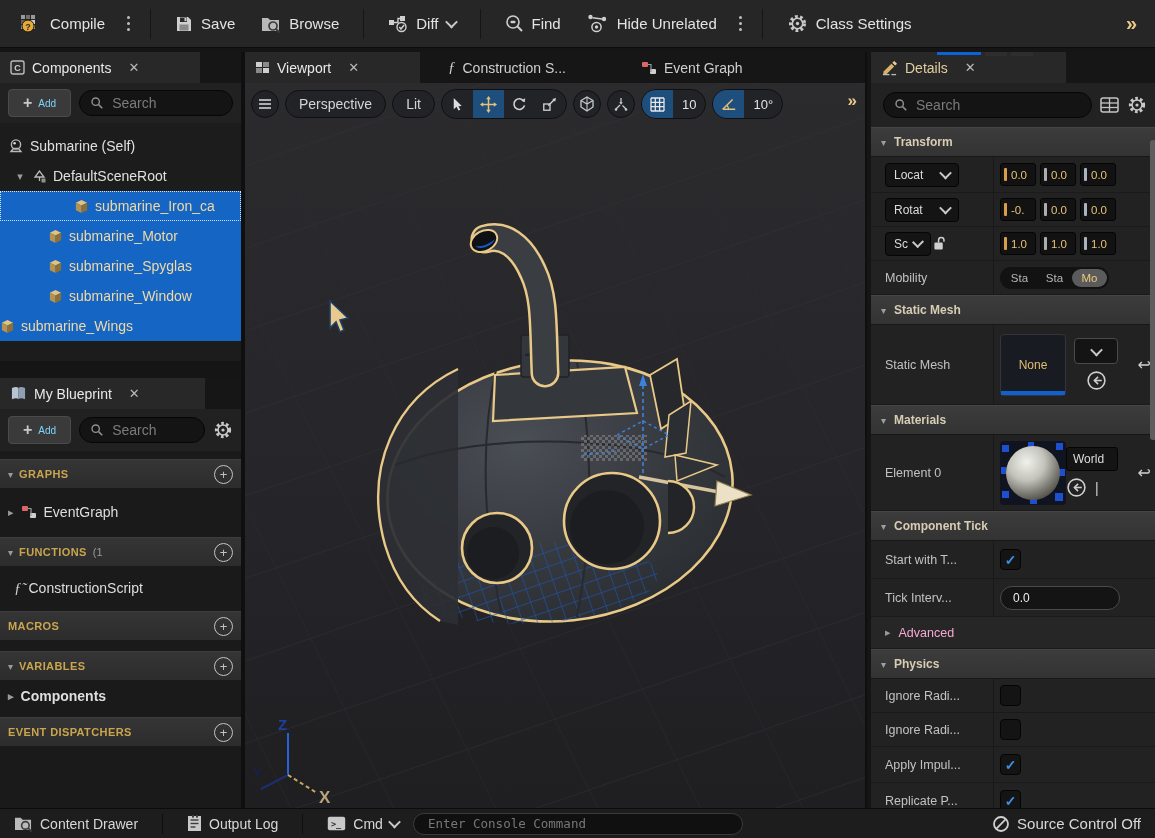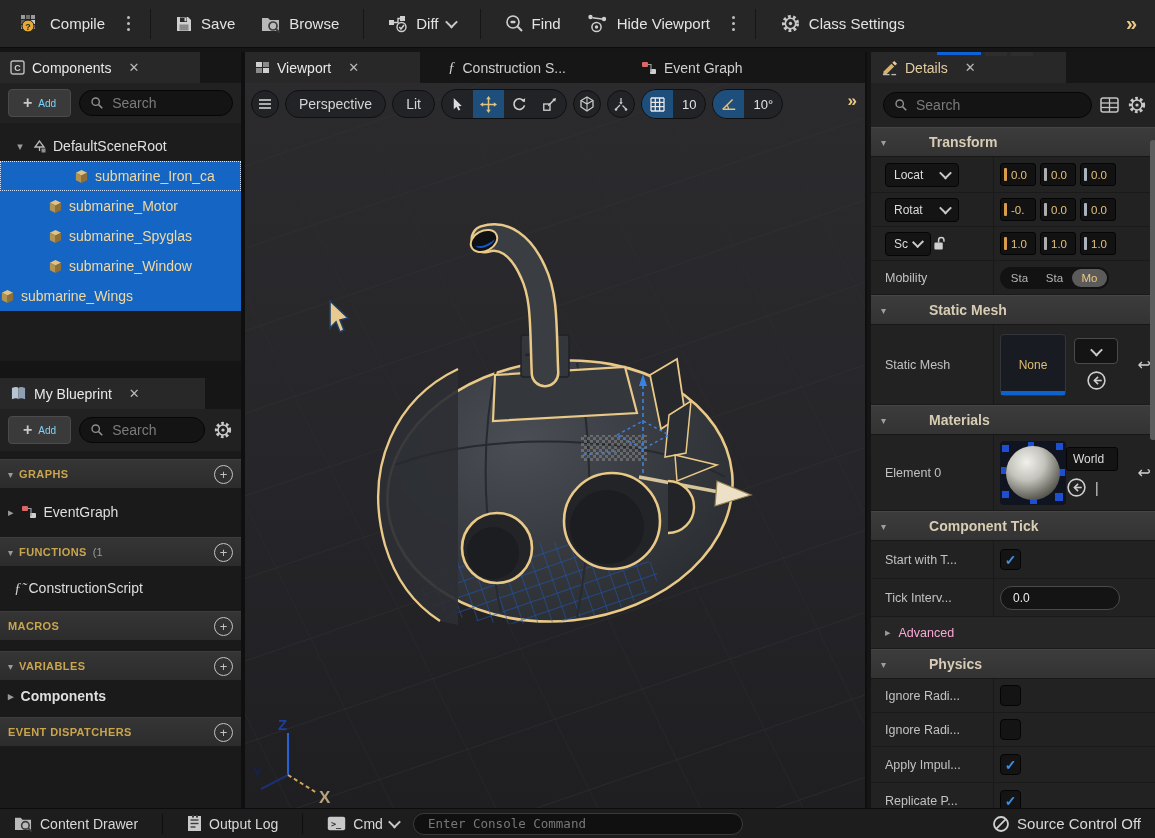--- a/index.html
+++ b/index.html
@@ -52,21 +52,21 @@
   .vtools{display:flex;background:#222326;border:1px solid #101012;border-radius:15px;height:28px;overflow:hidden;}
   .vtool{width:31px;height:28px;display:flex;align-items:center;justify-content:center;cursor:pointer;}
   .vtool.on{background:#1d4e7c;}
   .vnum{color:#e3e3e3;font-size:13px;padding:0 9px;display:flex;align-items:center;height:28px;cursor:pointer;}
   #vp-more{position:absolute;right:8px;top:8px;color:#e9c986;font-size:17px;font-weight:bold;cursor:pointer;}
   
   #details{left:871px;top:52px;width:288px;height:756px;background:#1f1f1f;overflow:hidden;}
   #det-search-row{height:44px;background:#222;display:flex;align-items:center;gap:8px;padding:0 12px;}
   .dsect{height:28px;background:linear-gradient(#3c3c3c,#333);display:flex;align-items:center;gap:8px;padding:0 10px;border-top:1px solid #454545;border-bottom:1px solid #171717;}
   .dsect .tri{color:#9f9f9f;font-size:10px;}
-  .dsect .hdr{color:#d8cdb4;font-size:14px;font-weight:bold;margin-left:35px;}
+  .dsect .hdr{color:#d8cdb4;font-size:12px;font-weight:bold;}
   .drow{display:flex;align-items:center;background:#222;border-bottom:1px solid #1a1a1a;box-sizing:border-box;padding-left:14px;}
   .dlabel{width:108px;flex:0 0 auto;color:#c2c2c2;font-size:12.5px;white-space:nowrap;overflow:hidden;}
   .dval{flex:1;display:flex;align-items:center;gap:4px;border-left:1px solid #191919;align-self:stretch;padding-left:6px;}
   .ddrop{background:#141414;border:1px solid #050505;border-radius:4px;height:24px;display:flex;align-items:center;gap:6px;padding:0 8px;color:#dcdcdc;font-size:12px;cursor:pointer;white-space:nowrap;overflow:hidden;box-sizing:border-box;}
   .numbox{width:36px;height:23px;background:#121212;border:1px solid #050505;border-radius:3px;display:flex;align-items:center;box-sizing:border-box;overflow:hidden;cursor:text;}
   .numbox i{width:3px;height:13px;margin:0 4px 0 3px;border-radius:1px;flex:0 0 auto;}
   .numbox span{color:#e6c17b;font-size:11.5px;}
   .seg{background:#121212;border-radius:13px;display:flex;padding:2px;height:22px;box-sizing:border-box;}
   .seg span{width:35px;display:flex;align-items:center;justify-content:center;font-size:11.5px;color:#b5b5b5;cursor:pointer;white-space:nowrap;overflow:hidden;}
   .seg span.on{background:#5b5b5b;border-radius:11px;color:#ecc87e;}
@@ -164,21 +164,21 @@
     <div class="tb-item">
       <span class="icg">
           <svg width="22" height="19" viewBox="0 0 22 19">
             <circle cx="3.5" cy="3" r="2.2" fill="#cfcfcf"></circle>
             <circle cx="17" cy="5" r="2.2" fill="#cfcfcf"></circle>
             <line x1="5.5" y1="3.8" x2="15" y2="5" stroke="#cfcfcf" stroke-width="1.4"></line>
             <circle cx="9.5" cy="13" r="4.6" fill="none" stroke="#cfcfcf" stroke-width="1.5"></circle>
             <circle cx="9.5" cy="13" r="1.7" fill="#cfcfcf"></circle>
           </svg>
         </span>
-      <span>Hide Viewport</span>
+      <span>Hide Unrelated</span>
     </div>
     <span class="dots3">
         <i></i>
         <i></i>
         <i></i>
       </span>
     <div class="tb-div"></div>
     <div class="tb-item">
       <span class="icg">
           <svg width="21" height="21" viewBox="0 0 21 21">
@@ -215,20 +215,30 @@
         <span class="icg">
             <svg width="14" height="14" viewBox="0 0 16 16">
               <circle cx="6.5" cy="6.5" r="4.2" fill="none" stroke="#8f8f8f" stroke-width="1.6"></circle>
               <line x1="9.8" y1="9.8" x2="14" y2="14" stroke="#8f8f8f" stroke-width="1.8"></line>
             </svg>
           </span>
         <input placeholder="Search" style="">
       </div>
     </div>
     <div id="comp-tree">
+      <div class="trow" style="padding-left:8px">
+        <span class="icg">
+            <svg width="16" height="16" viewBox="0 0 16 16">
+              <circle cx="8" cy="6.5" r="4.6" fill="none" stroke="#b9b9b9" stroke-width="1.4"></circle>
+              <circle cx="6.6" cy="5.2" r="1.3" fill="#d9d9d9"></circle>
+              <path d="M3 13.5 l2.5-3 h5 l2.5 3z" fill="none" stroke="#b9b9b9" stroke-width="1.3"></path>
+            </svg>
+          </span>
+        <span>Submarine (Self)</span>
+      </div>
       <div class="trow" style="padding-left:14px">
         <span class="tri">▾</span>
         <span class="icg">
             <svg width="15" height="15" viewBox="0 0 15 15">
               <path d="M7.5 2 L3 8 h9z" fill="none" stroke="#b9b9b9" stroke-width="1.3"></path>
               <line x1="7.5" y1="8" x2="7.5" y2="12" stroke="#b9b9b9" stroke-width="1.3"></line>
               <rect x="9.5" y="9.5" width="4" height="4" fill="#8f8f8f"></rect>
             </svg>
           </span>
         <span>DefaultSceneRoot</span>

